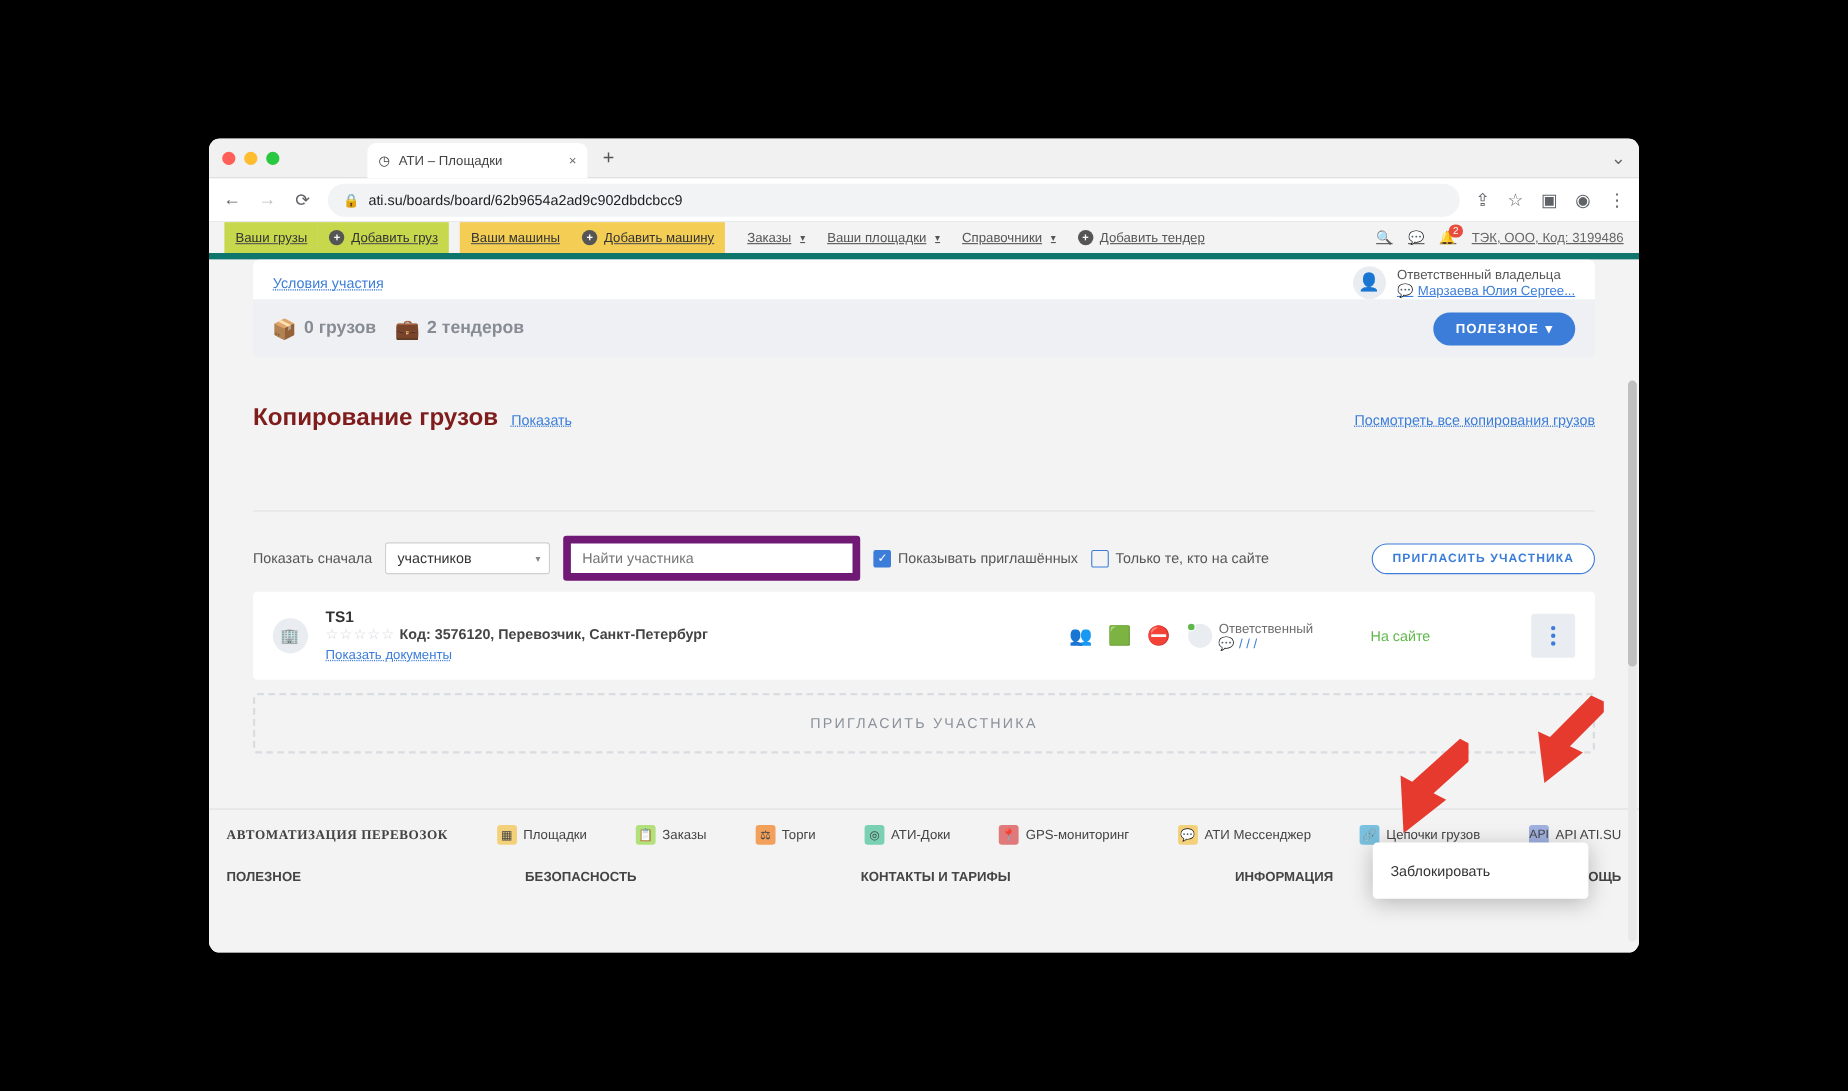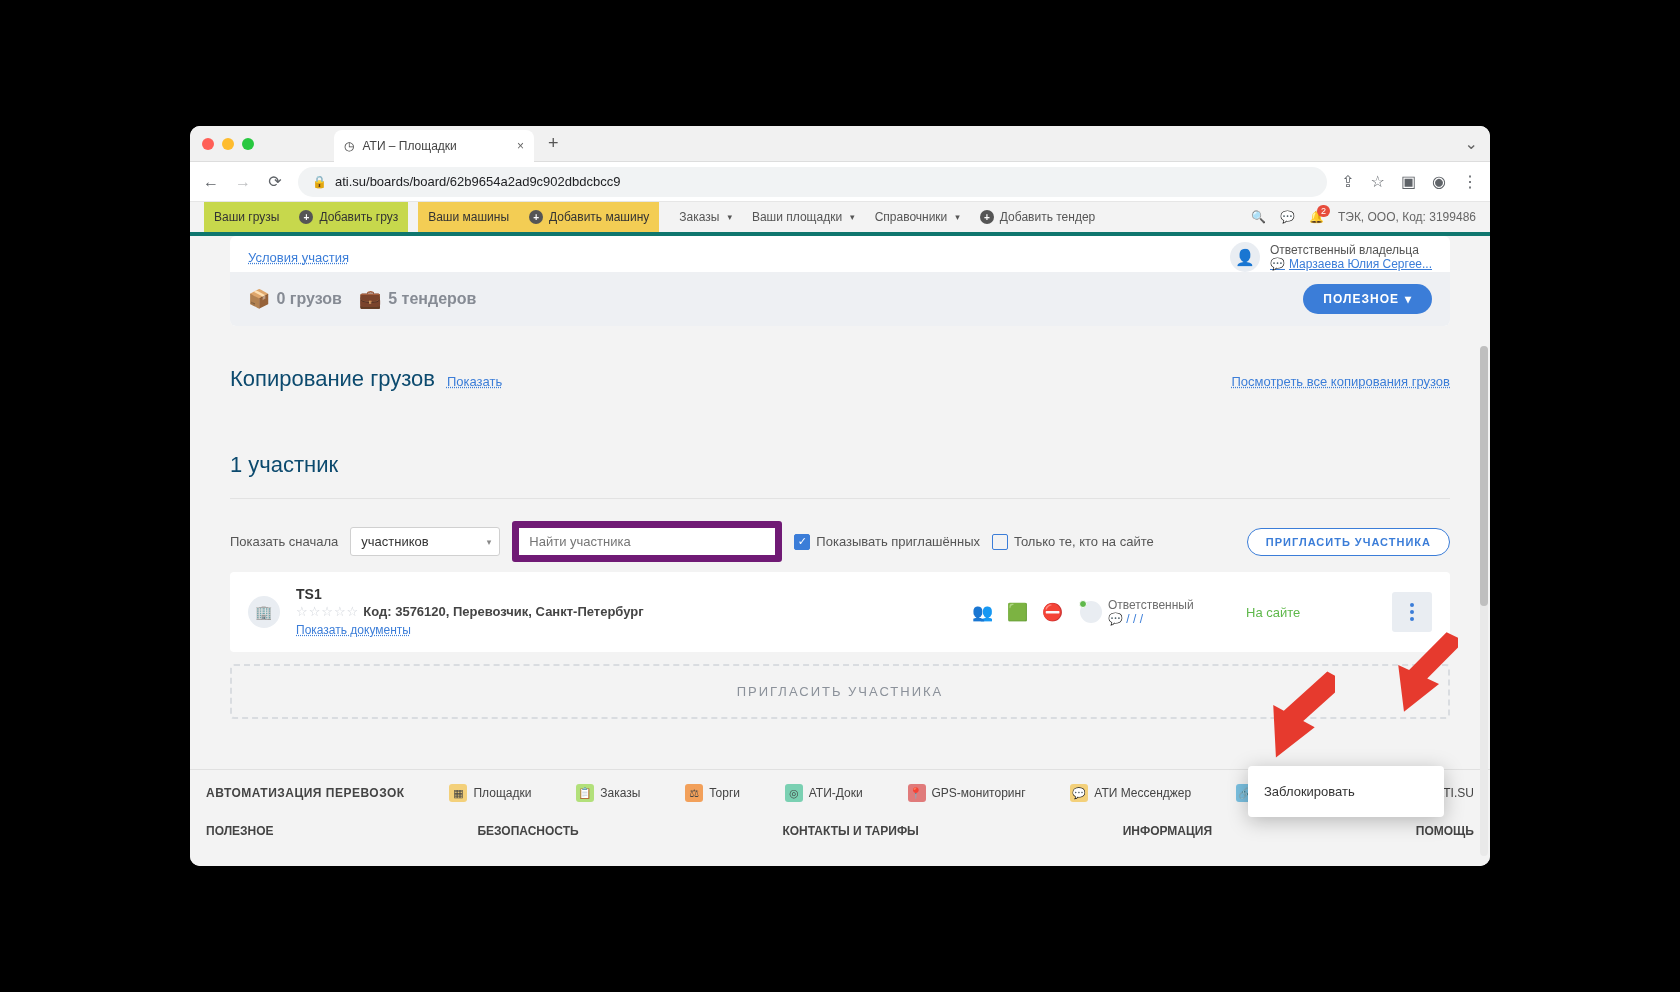--- a/index.html
+++ b/index.html
@@ -14,21 +14,21 @@
 .tabx { margin-left:auto; color:#666; cursor:pointer; }
 .newtab { margin-left:14px; color:#555; font-size:18px; }
 .chev-right { position:absolute; right:12px; color:#666; }
 
 .urlbar { height:40px; background:#fff; display:flex; align-items:center; padding:0 12px; gap:14px; border-bottom:1px solid #e6e6e6; }
 .navico { color:#5f6368; font-size:16px; width:18px; display:inline-flex; justify-content:center; }
 .url-field { flex:1; background:#f1f3f4; border-radius:20px; height:30px; display:flex; align-items:center; padding:0 14px; font-size:13px; color:#202124; }
 .lock { color:#5f6368; margin-right:8px; font-size:12px; }
 .url-actions { display:flex; gap:16px; color:#5f6368; }
 
-.topnav { height:34px; background:#f3f3f3; border-bottom:4px solid #0f766e; display:flex; align-items:center; font-size:12px; color:#555; padding:0 14px; }
+.topnav { height:34px; background:#f3f3f3; border-bottom:6px solid #0f766e; display:flex; align-items:center; font-size:12px; color:#555; padding:0 14px;text-decoration:underline; }
 .seg { display:flex; align-items:center; height:100%; padding:0 10px; gap:6px; }
 .seg.g { background:#c7d84c; color:#333; }
 .seg.y { background:#f3cd54; color:#333; }
 .plus-circ { width:14px; height:14px; border-radius:50%; background:#555; color:#fff; display:inline-flex; align-items:center; justify-content:center; font-size:10px; font-weight:bold; }
 .caret { font-size:9px; margin-left:2px; }
 .topnav-right { margin-left:auto; display:flex; align-items:center; gap:14px; color:#888; }
 .bell { position:relative; }
 .badge { position:absolute; top:-5px; right:-6px; background:#e74c3c; color:#fff; border-radius:8px; font-size:9px; padding:0 4px; line-height:12px; }
 .userinfo { font-size:12px; color:#666; }
 
@@ -43,21 +43,21 @@
 .owner-txt { font-size:12px; color:#555; }
 .owner-link { color:#3b7dd8; font-size:12px; text-decoration:underline; display:flex; align-items:center; gap:4px; }
 .chat-ico { color:#3b7dd8; }
 
 .card-bar { background:#eef0f3; padding:12px 18px; display:flex; align-items:center; border-radius:0 0 6px 6px; gap:18px; }
 .stat { display:flex; align-items:center; gap:6px; color:#868b94; font-size:16px; font-weight:600; }
 .stat-ico { color:#c3c8ce; font-size:18px; }
 .add-btn { margin-left:auto; background:#3b7dd8; color:#fff; border:none; border-radius:18px; padding:8px 20px; font-size:12px; font-weight:700; letter-spacing:1px; display:flex; align-items:center; gap:6px; }
 
 .section { margin:40px 40px 20px 40px; display:flex; align-items:baseline; gap:12px; }
-.section h2 { font-size:22px; font-weight:400; color:#0c4a6e; }
+.section h2 { font-size:22px; font-weight:700; color:#7f1d1d; }
 .show-link { color:#3b7dd8; font-size:13px; text-decoration:underline dotted; }
 .sec-right { margin-left:auto; }
 .hr { border-top:1px solid #e2e2e2; margin:12px 40px 0 40px; }
 
 .filters { margin:22px 40px 0 40px; display:flex; align-items:center; gap:12px; font-size:13px; color:#555; }
 .select { background:#fff; border:1px solid #d0d0d0; border-radius:3px; padding:6px 28px 6px 10px; font-size:13px; color:#333; position:relative; min-width:150px; }
 .select .caret { position:absolute; right:8px; top:9px; color:#888; }
 .input { background:#fff; border:7px solid #701a75; border-radius:3px; padding:6px 10px; font-size:13px; width:270px; color:#333; }
 .chk { display:flex; align-items:center; gap:6px; }
 .chkbox { width:16px; height:16px; border:1px solid #3b7dd8; border-radius:2px; display:inline-flex; align-items:center; justify-content:center; }
@@ -78,21 +78,21 @@
 .status { color:#5fb84b; font-size:13px; width:120px; }
 .dots { width:40px; height:40px; background:#e9edf2; border-radius:3px; display:flex; flex-direction:column; align-items:center; justify-content:center; gap:3px; margin-left:10px; }
 .dots span { width:4px; height:4px; border-radius:50%; background:#3b7dd8; }
 
 .invite-strip { margin:12px 40px 0 40px; border:2px dashed #d9dce0; border-radius:4px; text-align:center; padding:18px; color:#8b919a; font-size:13px; letter-spacing:2px; }
 
 .menu { position:absolute; right:46px; top:530px; background:#fff; border-radius:4px; box-shadow:0 4px 20px rgba(0,0,0,.25); padding:8px 0; width:196px; z-index:10; }
 .menu div { padding:10px 16px; font-size:13px; color:#333; }
 
 .footer { background:#f3f3f3; border-top:1px solid #e0e0e0; padding:14px 16px 0 16px; font-size:12px; color:#444; display:flex; align-items:center; justify-content:space-between; }
-.footer-title { font-weight:700; font-size:12px; letter-spacing:.5px; }
+.footer-title { font-weight:700; font-size:12px; letter-spacing:.5px;font-family:Liberation Serif, serif; }
 .fitem { display:flex; align-items:center; gap:6px; }
 .fico { width:18px; height:18px; border-radius:3px; display:inline-flex; align-items:center; justify-content:center; font-size:11px; }
 .footer2 { background:#f3f3f3; padding:22px 16px 10px 16px; font-size:12px; font-weight:700; color:#444; display:flex; justify-content:space-between; }
 
 .arrow { position:absolute; z-index:20; }
 .arrow svg { display:block; }
 
 .scrollbar { position:absolute; right:2px; top:110px; width:8px; height:510px; background:#e9e9e9; border-radius:4px; }
 .thumb { width:8px; height:260px; background:#bfbfbf; border-radius:4px; }
 </style>
@@ -189,40 +189,37 @@
             </div>
           </div>
         </div>
         <div class="card-bar">
           <div class="stat">
               <span class="stat-ico">📦</span>
               <span>0 грузов</span>
             </div>
           <div class="stat">
               <span class="stat-ico">💼</span>
-              <span>5 тендеров</span>
+              <span>2 тендеров</span>
             </div>
           <button class="add-btn">
               <span>ПОЛЕЗНОЕ</span>
               <span>▾</span>
             </button>
         </div>
       </div>
 
       <div class="section">
         <h2>Копирование грузов</h2>
         <a class="show-link">Показать</a>
         <a class="show-link sec-right">Посмотреть все копирования грузов</a>
       </div>
 
       <div style="height:40px"></div>
 
-      <div class="section" style="margin-top:0">
-        <h2>1 участник</h2>
-      </div>
       <div class="hr"></div>
 
       <div class="filters">
         <span>Показать сначала</span>
         <div class="select"><span>участников</span><span class="caret">▾</span></div>
         <input class="input" placeholder="Найти участника" style="">
         <label class="chk">
             <span class="chkbox on">✓</span>
             <span>Показывать приглашённых</span>
           </label>

